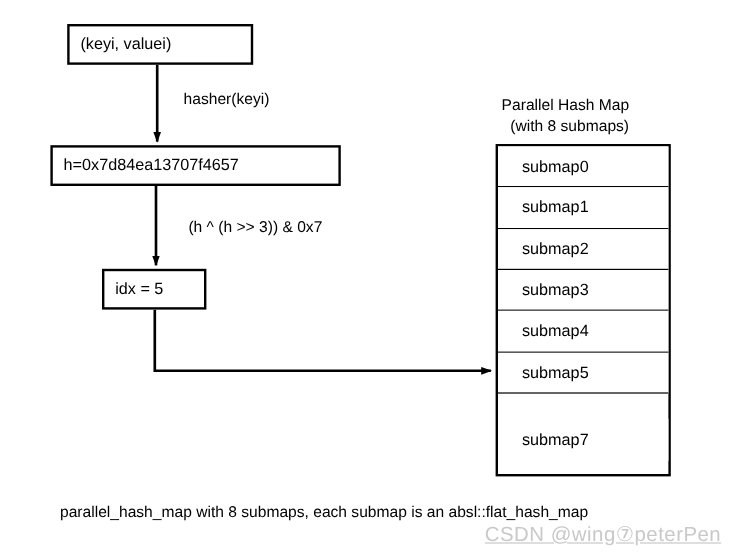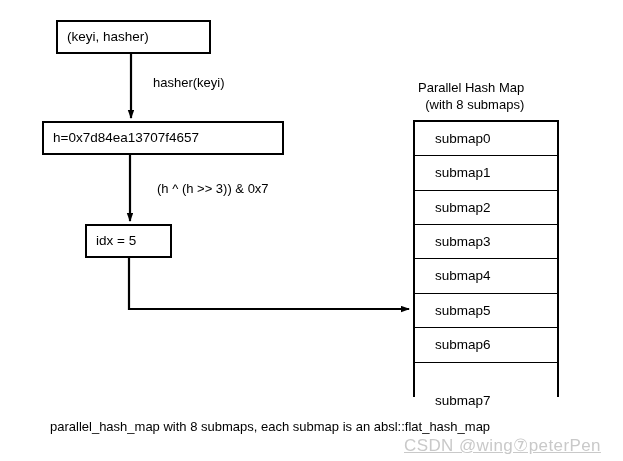--- a/index.html
+++ b/index.html
@@ -109,21 +109,21 @@
     </defs>
 
     <line x1="131" y1="54" x2="131" y2="118" stroke="#000000" stroke-width="2.2" marker-end="url(#arrow)"></line>
 
     <line x1="130" y1="155" x2="130" y2="221" stroke="#000000" stroke-width="2.2" marker-end="url(#arrow)"></line>
 
     <polyline points="129,258 129,309 409,309" fill="none" stroke="#000000" stroke-width="2.2" marker-end="url(#arrow)"></polyline>
   </svg>
 
   <div class="box pad-left" id="box-kv">
-    <span>(keyi, hasher)</span>
+    <span>(keyi, valuei)</span>
   </div>
 
   <div class="label" id="label-hasher">hasher(keyi)</div>
 
   <div class="box pad-left" id="box-hash">
     <span>h=0x7d84ea13707f4657</span>
   </div>
 
   <div class="label" id="label-mask">(h ^ (h &gt;&gt; 3)) &amp; 0x7</div>
 
@@ -149,23 +149,20 @@
     <div class="submap-row">
       <span>submap3</span>
     </div>
     <div class="submap-row">
       <span>submap4</span>
     </div>
     <div class="submap-row">
       <span>submap5</span>
     </div>
     <div class="submap-row">
-      <span>submap6</span>
-    </div>
-    <div class="submap-row">
       <span>submap7</span>
     </div>
   </div>
 
   <div class="label" id="caption">parallel_hash_map with 8 submaps, each submap is an absl::flat_hash_map</div>
 
   <div id="watermark">CSDN @wing⑦peterPen</div>
 
 </div>
 

